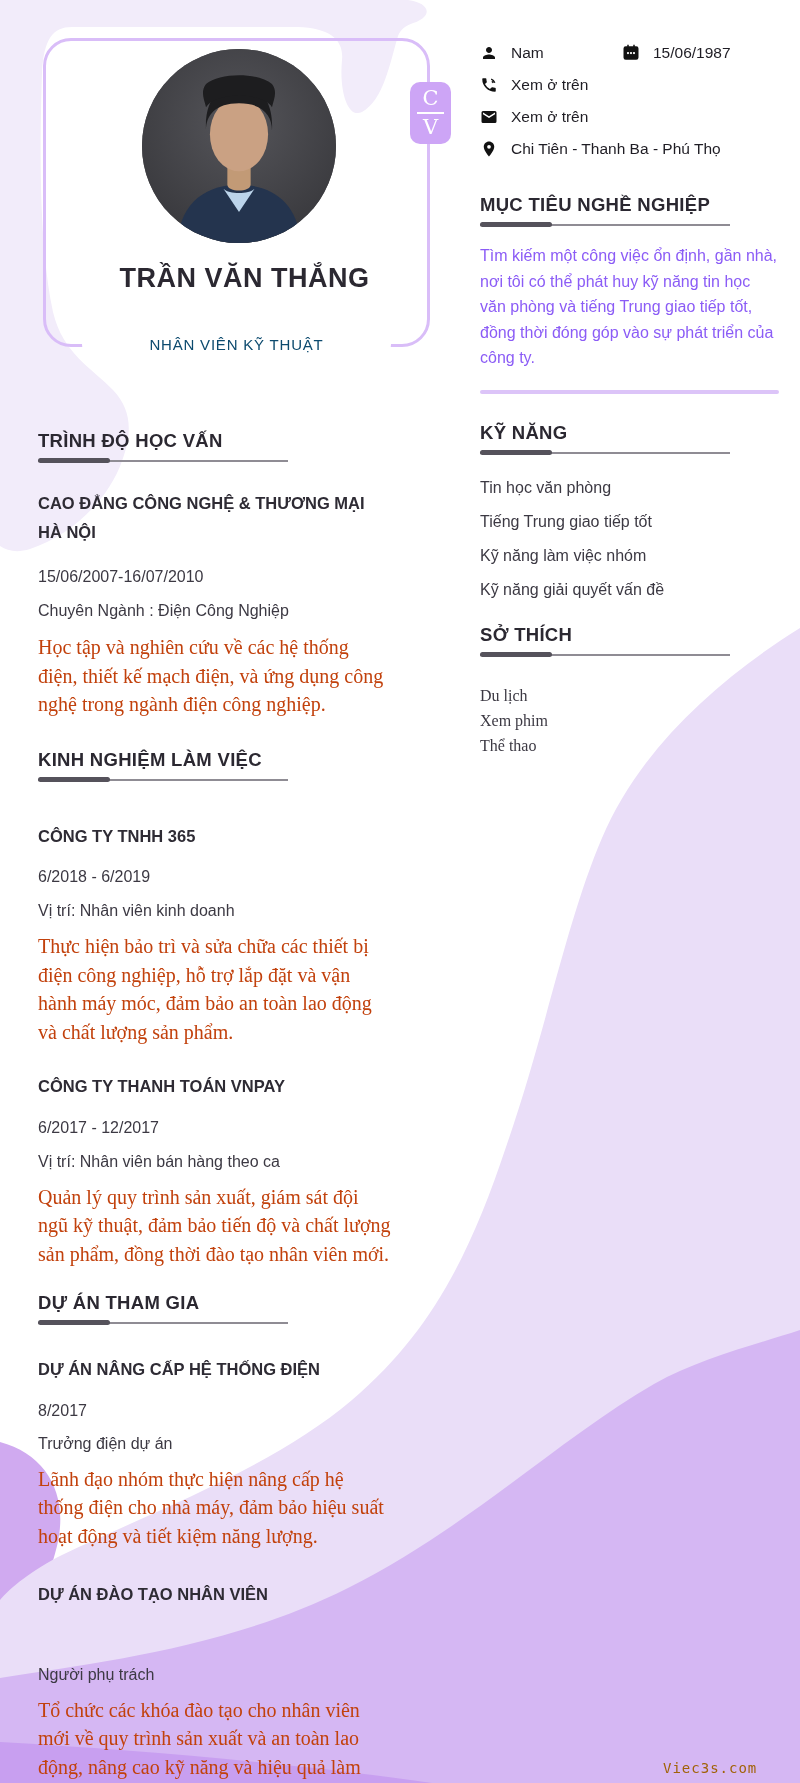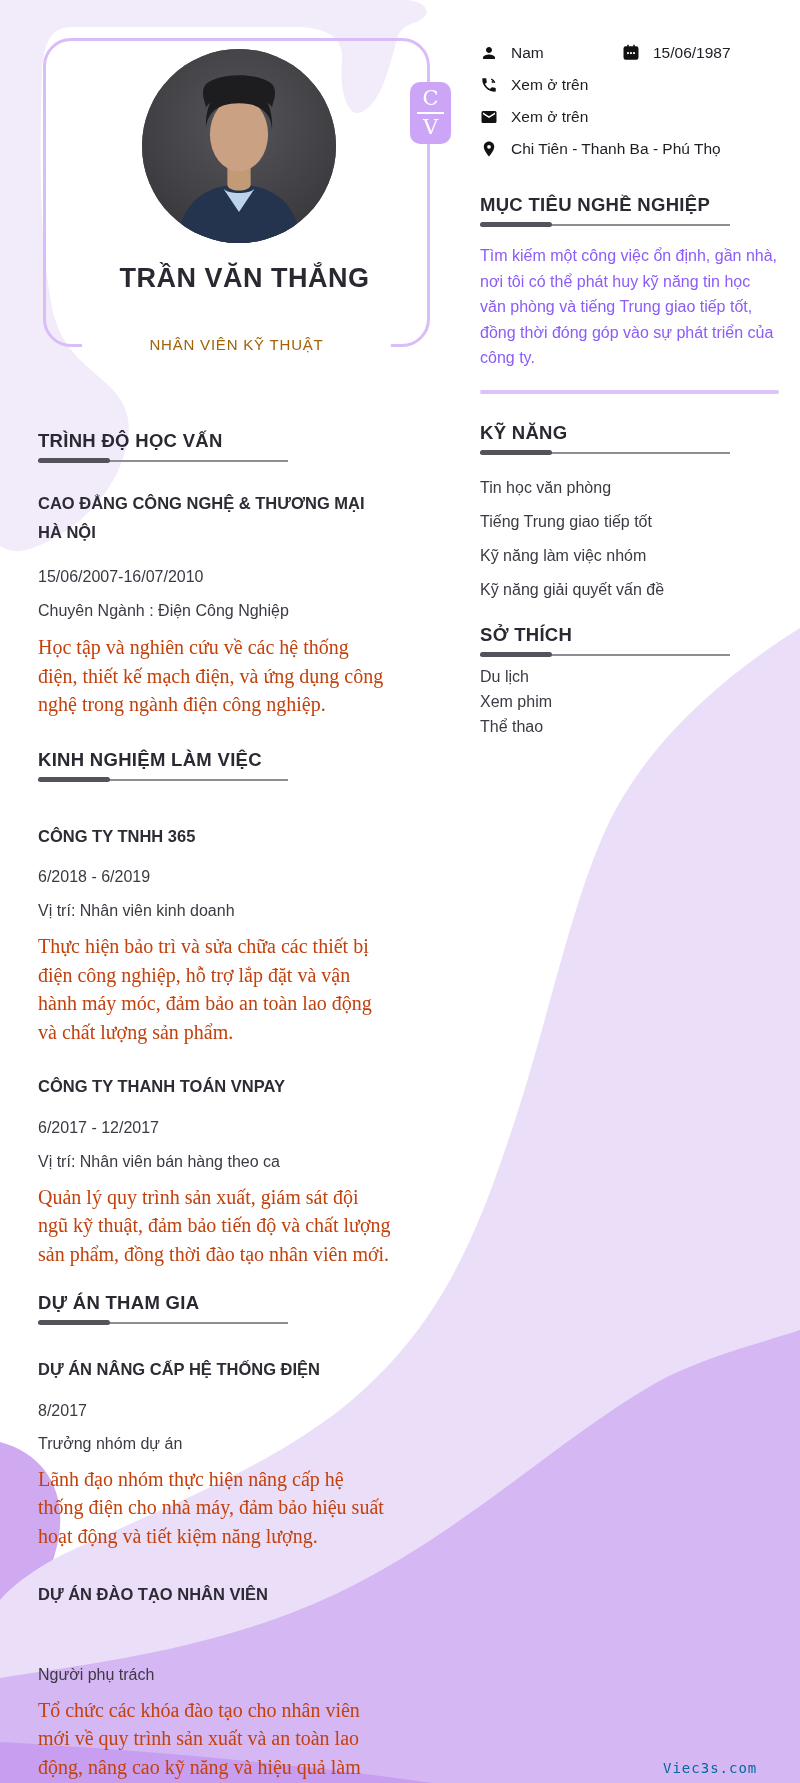--- a/index.html
+++ b/index.html
@@ -24,21 +24,21 @@
     position:absolute; left:96px; top:8px; width:194px; height:194px;
     border-radius:50%; overflow:hidden; background:#454549;
   }
   .name {
     position:absolute; left:0; right:0; top:222px; text-align:center;
     font-size:27px; font-weight:bold; color:#2b2831; letter-spacing:0.5px;padding-left:16px;
   }
   .subtitle-pill {
     position:absolute; left:36px; right:36px; bottom:-16px; height:32px;
     background:#ffffff; border-radius:16px; display:flex; align-items:center;
-    justify-content:center; font-size:15px; color:#a16207; letter-spacing:0.8px;
+    justify-content:center; font-size:15px; color:#0c4a6e; letter-spacing:0.8px;
   }
   .cv-badge {
     position:absolute; left:410px; top:82px; width:41px; height:62px;
     background:#cda5f6; border-radius:10px; z-index:3;
     display:flex; flex-direction:column; align-items:center; justify-content:center;
     font-family:"DejaVu Serif", serif; color:#ffffff; font-size:21px; line-height:1.2;
   }
   .cv-badge .mid { width:27px; height:2px; background:#ffffff; margin:1px 0; }
 
   
@@ -62,21 +62,21 @@
   .info-row { display:flex; align-items:center; margin-bottom:14px; }
   .info-cell { display:flex; align-items:flex-start; }
   .info-cell.first { width:142px; }
   .info-icon { width:18px; height:18px; flex:0 0 18px; margin-right:13px; display:flex; align-items:center; }
   .info-text { font-size:15.5px; font-weight:500; color:#1f1d24; }
 
   .divider { height:4px; border-radius:2px; background:#dcc4f8; margin-top:19px; }
 
   .skill-list  { margin-top:24px; }
   .skill-list .item { font-size:16px; color:#3c3943; margin-bottom:17px; line-height:17px; }
-  .hobby-list  { margin-top:11px; }
+  .hobby-list  { margin-top:30px;font-family:Liberation Serif, serif; }
   .hobby-list .item { font-size:16px; color:#3c3943; margin-bottom:8px; line-height:17px; }
 
   .mt-objective { margin-top:36px; }
   .mt-skills    { margin-top:28px; }
   .mt-hobbies   { margin-top:26px; }
   .para-obj     { margin-top:16px; }
 
   
   .edu-school { margin-top:26px; }
   .edu-date   { margin-top:21px; }
@@ -90,21 +90,21 @@
   .job-desc   { margin-top:11px; }
   .sec-proj   { margin-top:24px; }
   .proj-name  { margin-top:30px; }
   .proj-date  { margin-top:17px; }
   .proj-role  { margin-top:13px; }
   .proj-role-lone { margin-top:56px; }
   .proj-desc  { margin-top:11px; }
 
   .brand {
     position:absolute; left:663px; top:1760px; z-index:4;
-    font-family:"DejaVu Sans Mono", monospace; font-size:14px; color:#0369a1;
+    font-family:"DejaVu Sans Mono", monospace; font-size:14px; color:#a16207;
     letter-spacing:1px;
   }
   .ic { fill:#121212; }
 </style>
 </head>
 <body>
 
 <svg class="bg" width="800" height="1783" viewBox="0 0 800 1783">
   <path class="blob-topleft" d="M0,0 L408,0 C424,2 431,10 424,17 C416,25 404,22 398,36 C390,62 384,100 362,112 C348,119 339,92 342,60 C344,40 330,28 298,27 L72,27 C52,27 44,40 42,72 C40,140 38,242 53,312 C63,354 92,368 113,390 C131,409 133,431 122,461 C108,501 70,536 30,549 C17,553 8,551 0,546 Z"></path>
   <path class="blob-crescent" d="M0,1442 C48,1455 69,1496 57,1546 C46,1592 20,1638 0,1648 Z"></path>
@@ -275,21 +275,21 @@
   <div class="sec-proj">
     <h2 class="sec">DỰ ÁN THAM GIA</h2>
     <div class="rule">
         <span class="light"></span>
         <span class="dark"></span>
       </div>
 
     <div>
       <div class="sub-title proj-name">DỰ ÁN NÂNG CẤP HỆ THỐNG ĐIỆN</div>
       <div class="line16 proj-date">8/2017</div>
-      <div class="line16 proj-role">Trưởng nhóm dự án</div>
+      <div class="line16 proj-role">Trưởng điện dự án</div>
       <p class="body-l proj-desc">Lãnh đạo nhóm thực hiện nâng cấp hệ thống điện cho nhà máy, đảm bảo hiệu suất hoạt động và tiết kiệm năng lượng.</p>
     </div>
 
     <div>
       <div class="sub-title proj-name">DỰ ÁN ĐÀO TẠO NHÂN VIÊN</div>
       <div class="line16 proj-role-lone">Người phụ trách</div>
       <p class="body-l proj-desc">Tổ chức các khóa đào tạo cho nhân viên mới về quy trình sản xuất và an toàn lao động, nâng cao kỹ năng và hiệu quả làm việc.</p>
     </div>
   </div>
 

